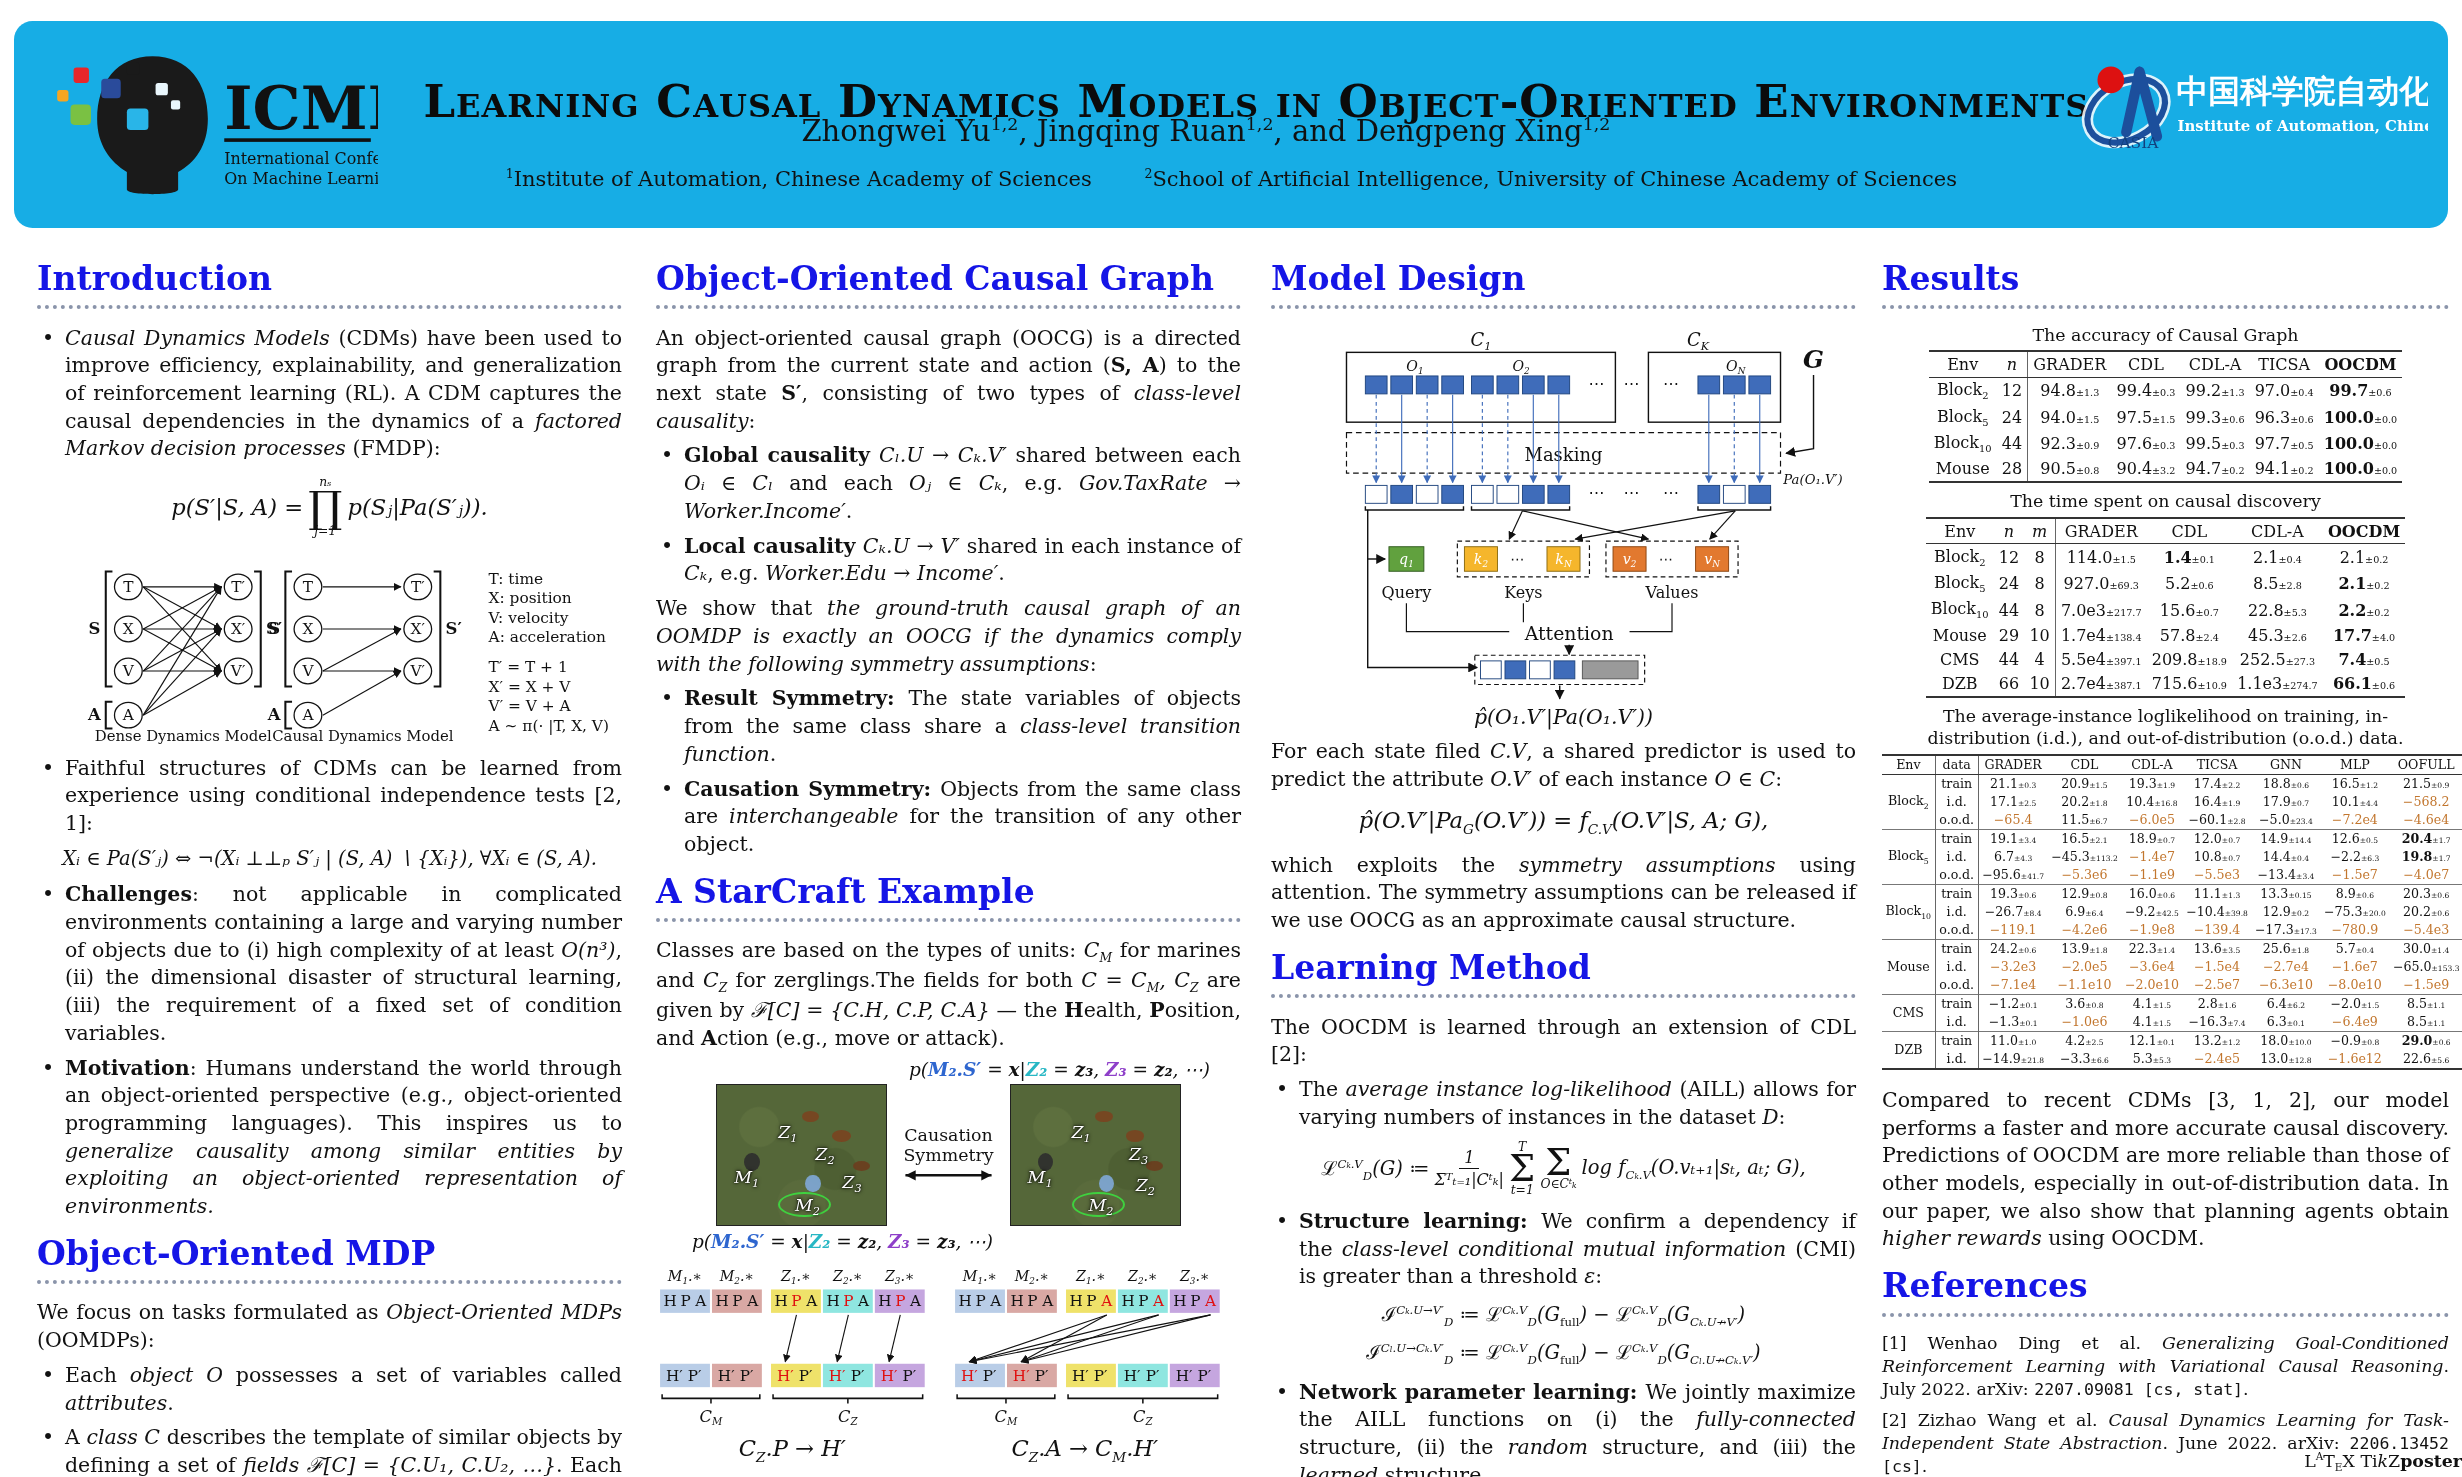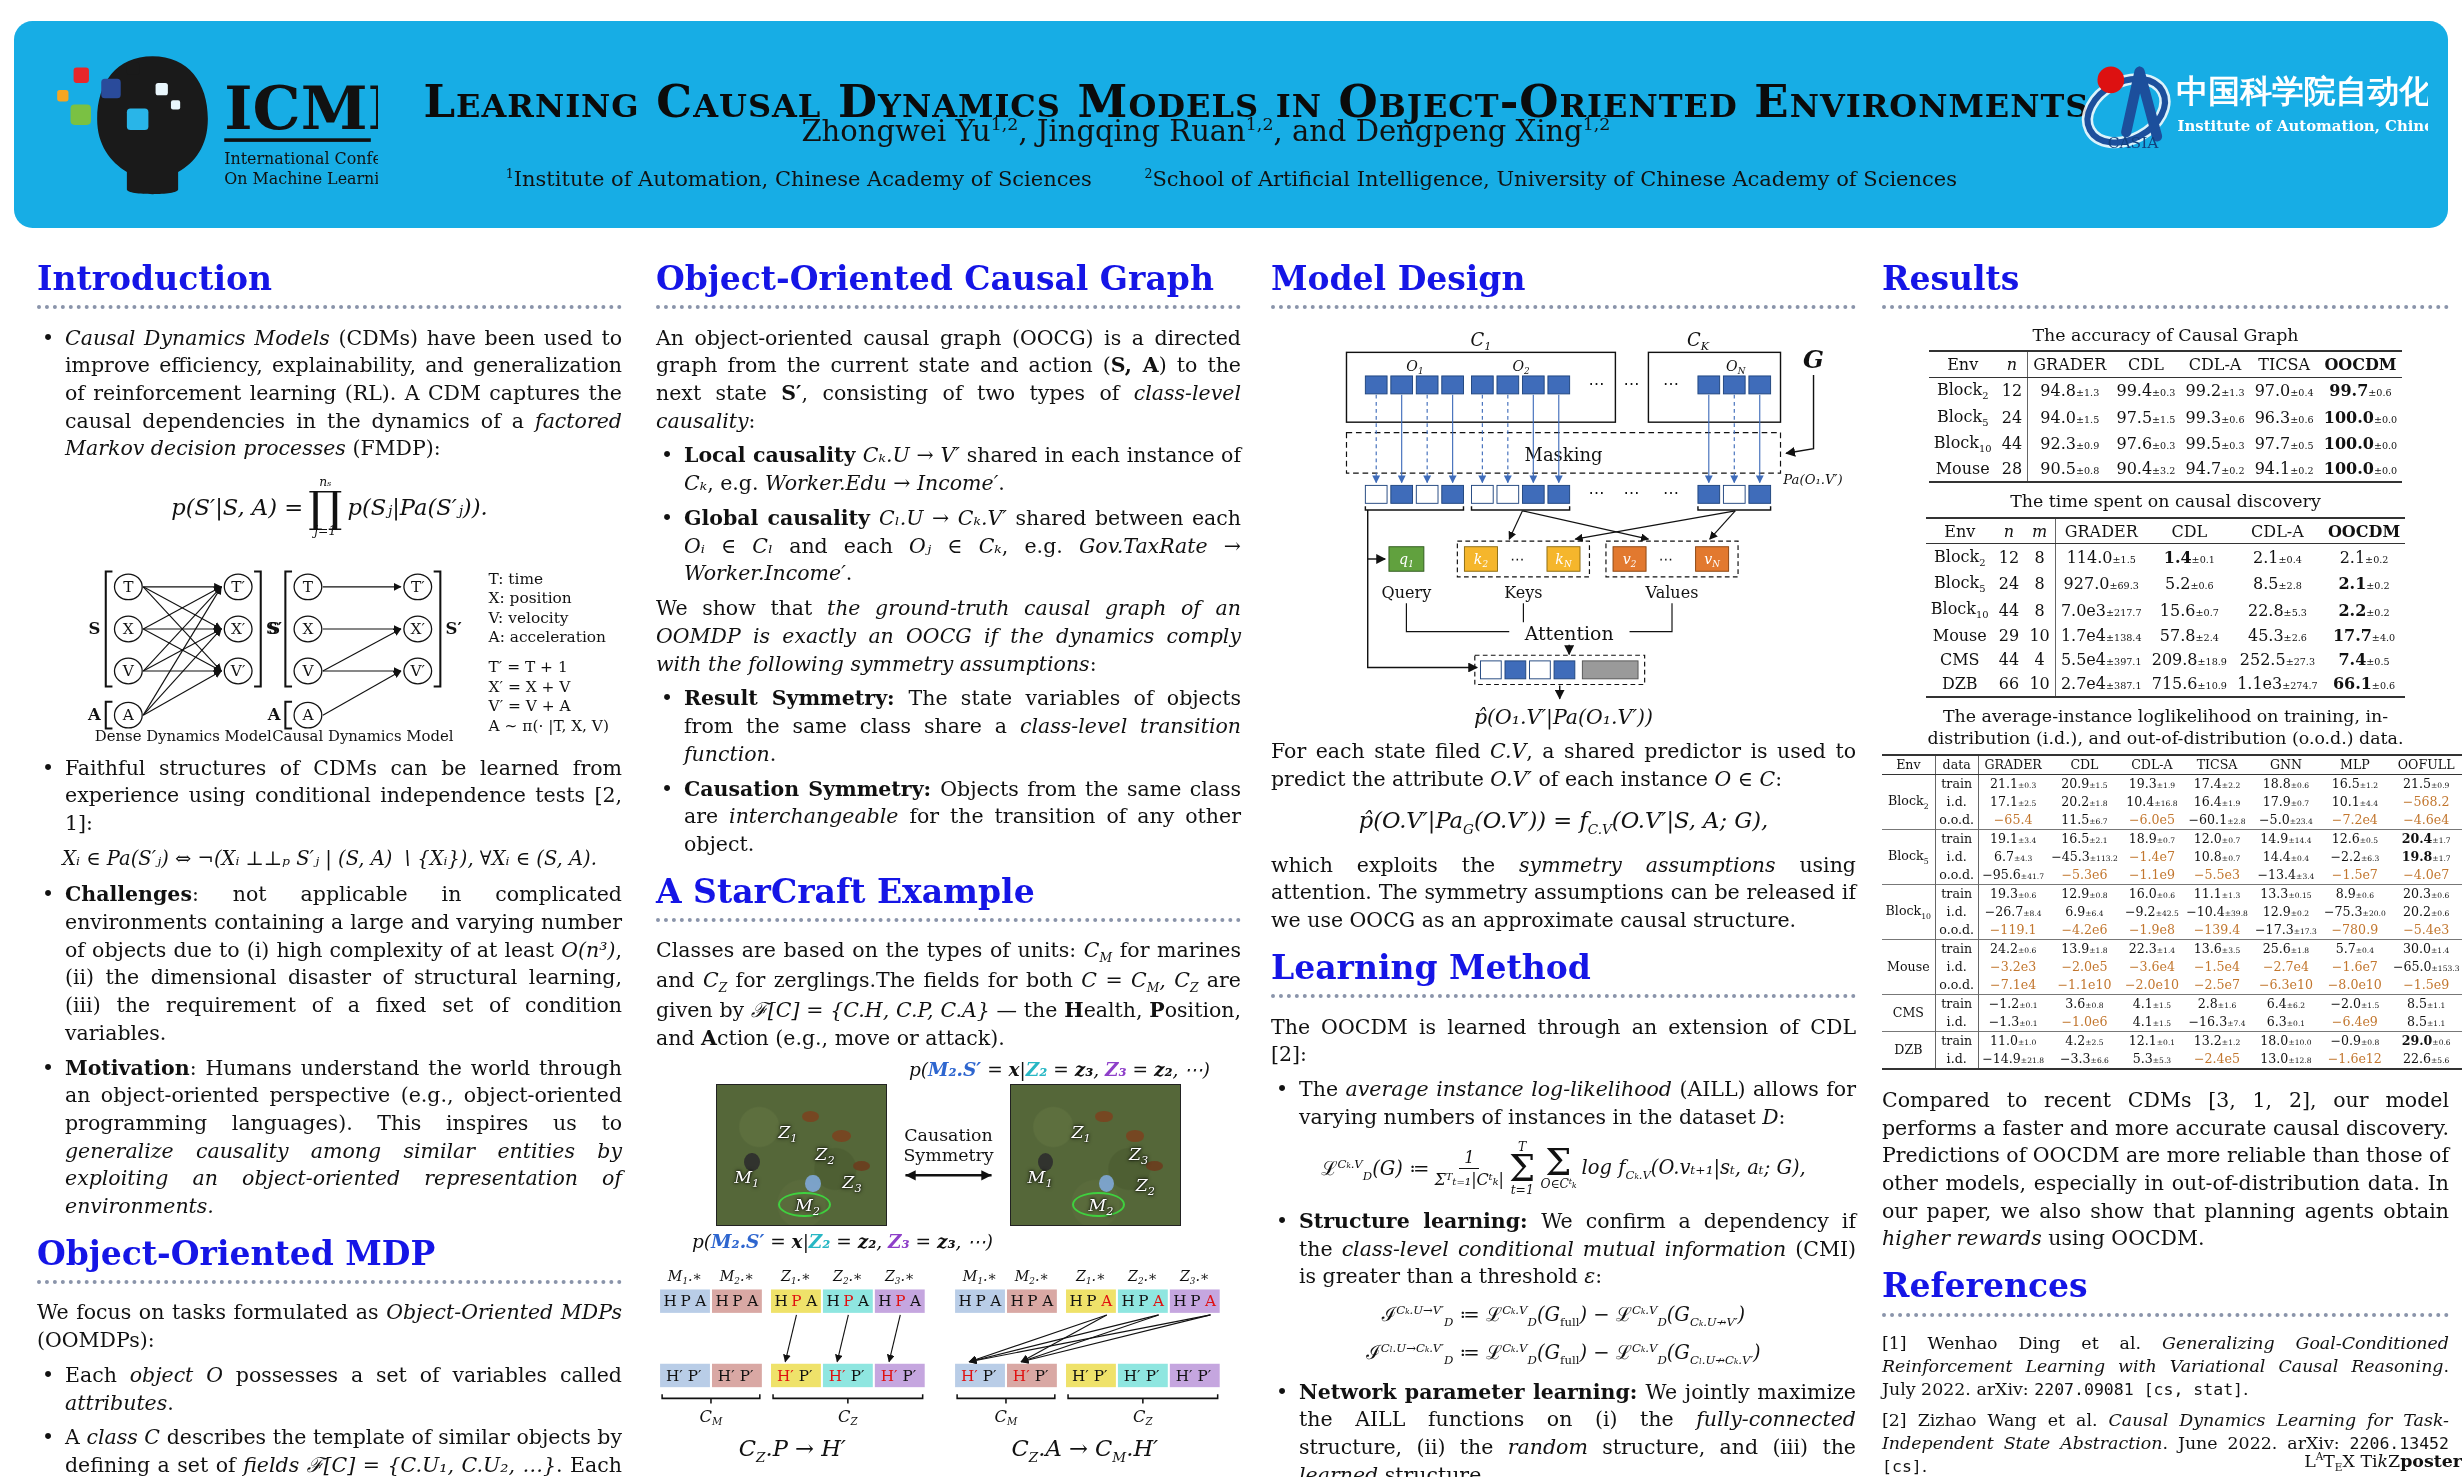--- a/index.html
+++ b/index.html
@@ -206,22 +206,22 @@
     <p class="body"><span>We focus on tasks formulated as </span><span class="it">Object-Oriented MDPs</span><span> (OOMDPs):</span></p>
     <div class="bullet"><span>Each </span><span class="it">object O</span><span> possesses a set of variables called </span><span class="it">attributes</span><span>.</span></div>
     <div class="bullet"><span>A </span><span class="it">class C</span><span> describes the template of similar objects by defining a set of </span><span class="it">fields</span><span> </span><span class="it">ℱ[C] = {C.U₁, C.U₂, …}</span><span>. Each field </span></div>
 
   </div>
 
   <div class="col" id="col2">
     <div class="sec-h first">Object-Oriented Causal Graph</div>
     <div class="dotrule"></div>
     <p class="body"><span>An object-oriented causal graph (OOCG) is a directed graph from the current state and action (</span><span class="bf">S, A</span><span>) to the next state </span><span class="bf">S′</span><span>, consisting of two types of </span><span class="it">class-level causality</span><span>:</span></p>
+    <div class="bullet"><span class="bf">Global causality </span><span class="it">Cₗ.U → Cₖ.V′</span><span> shared between each </span><span class="it">Oᵢ ∈ Cₗ</span><span> and each </span><span class="it">Oⱼ ∈ Cₖ</span><span>, e.g. </span><span class="it">Gov.TaxRate → Worker.Income′</span><span>.</span></div>
     <div class="bullet"><span class="bf">Local causality </span><span class="it">Cₖ.U → V′</span><span> shared in each instance of </span><span class="it">Cₖ</span><span>, e.g. </span><span class="it">Worker.Edu → Income′</span><span>.</span></div>
-    <div class="bullet"><span class="bf">Global causality </span><span class="it">Cₗ.U → Cₖ.V′</span><span> shared between each </span><span class="it">Oᵢ ∈ Cₗ</span><span> and each </span><span class="it">Oⱼ ∈ Cₖ</span><span>, e.g. </span><span class="it">Gov.TaxRate → Worker.Income′</span><span>.</span></div>
     <p class="body"><span>We show that </span><span class="it">the ground-truth causal graph of an OOMDP is exactly an OOCG if the dynamics comply with the following symmetry assumptions</span><span>:</span></p>
     <div class="bullet"><span class="bf">Result Symmetry: </span><span>The state variables of objects from the same class share a </span><span class="it">class-level transition function</span><span>.</span></div>
     <div class="bullet"><span class="bf">Causation Symmetry: </span><span>Objects from the same class are </span><span class="it">interchangeable</span><span> for the transition of any other object.</span></div>
 
     <div class="sec-h">A StarCraft Example</div>
     <div class="dotrule"></div>
     <p class="body"><span>Classes are based on the types of units: </span><span class="it">C</span><span class="it vsub">M</span><span> for marines and </span><span class="it">C</span><span class="it vsub">Z</span><span> for zerglings.The fields for both </span><span class="it">C = C</span><span class="it vsub">M</span><span class="it">, C</span><span class="it vsub">Z</span><span> are given by </span><span class="it">ℱ[C] = {C.H, C.P, C.A}</span><span> — the </span><span class="bf">H</span><span>ealth, </span><span class="bf">P</span><span>osition, and </span><span class="bf">A</span><span>ction (e.g., move or attack).</span></p>
 
     <div class="sc-fig">
       <div class="sc-formula top"><span class="it">p(</span><span class="it bf" style="color: rgb(46, 102, 207);">M₂.S′</span><span class="it"> = </span><span class="it bf">x</span><span class="it">|</span><span class="it bf" style="color: rgb(39, 183, 196);">Z₂</span><span class="it"> = </span><span class="it bf">z₃</span><span class="it">, </span><span class="it bf" style="color: rgb(142, 63, 201);">Z₃</span><span class="it"> = </span><span class="it bf">z₂</span><span class="it">, ⋯)</span></div>

